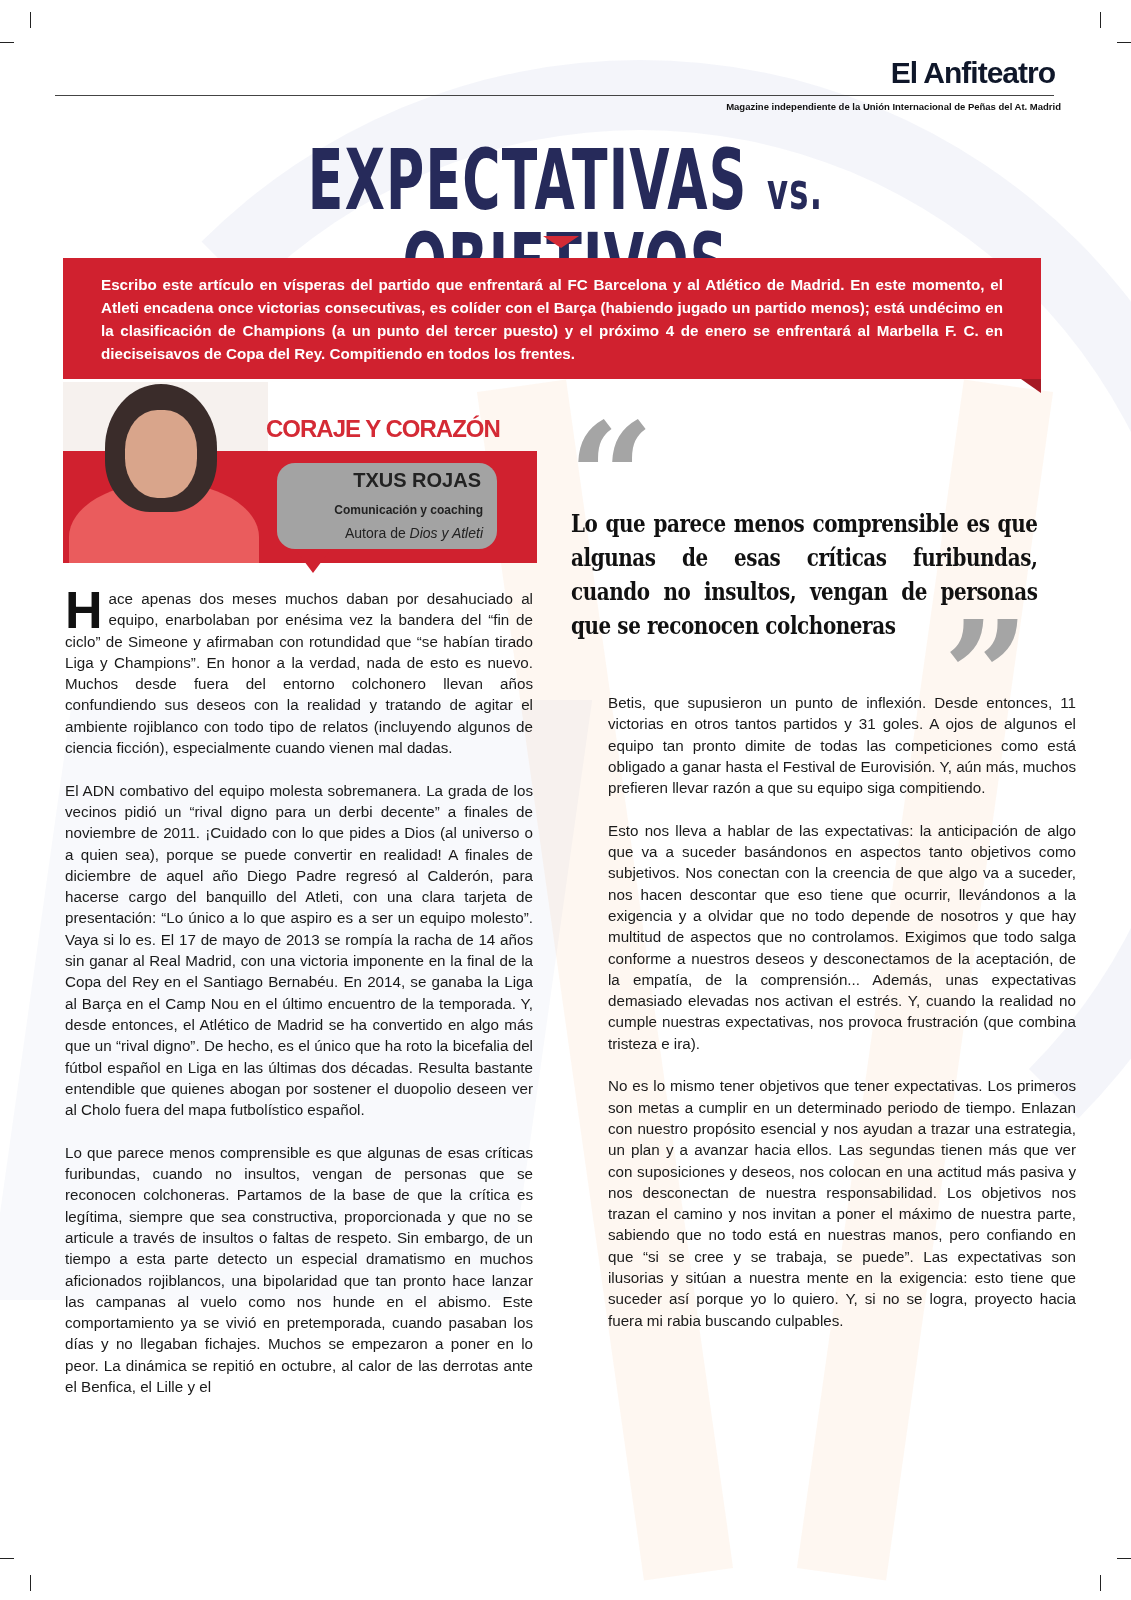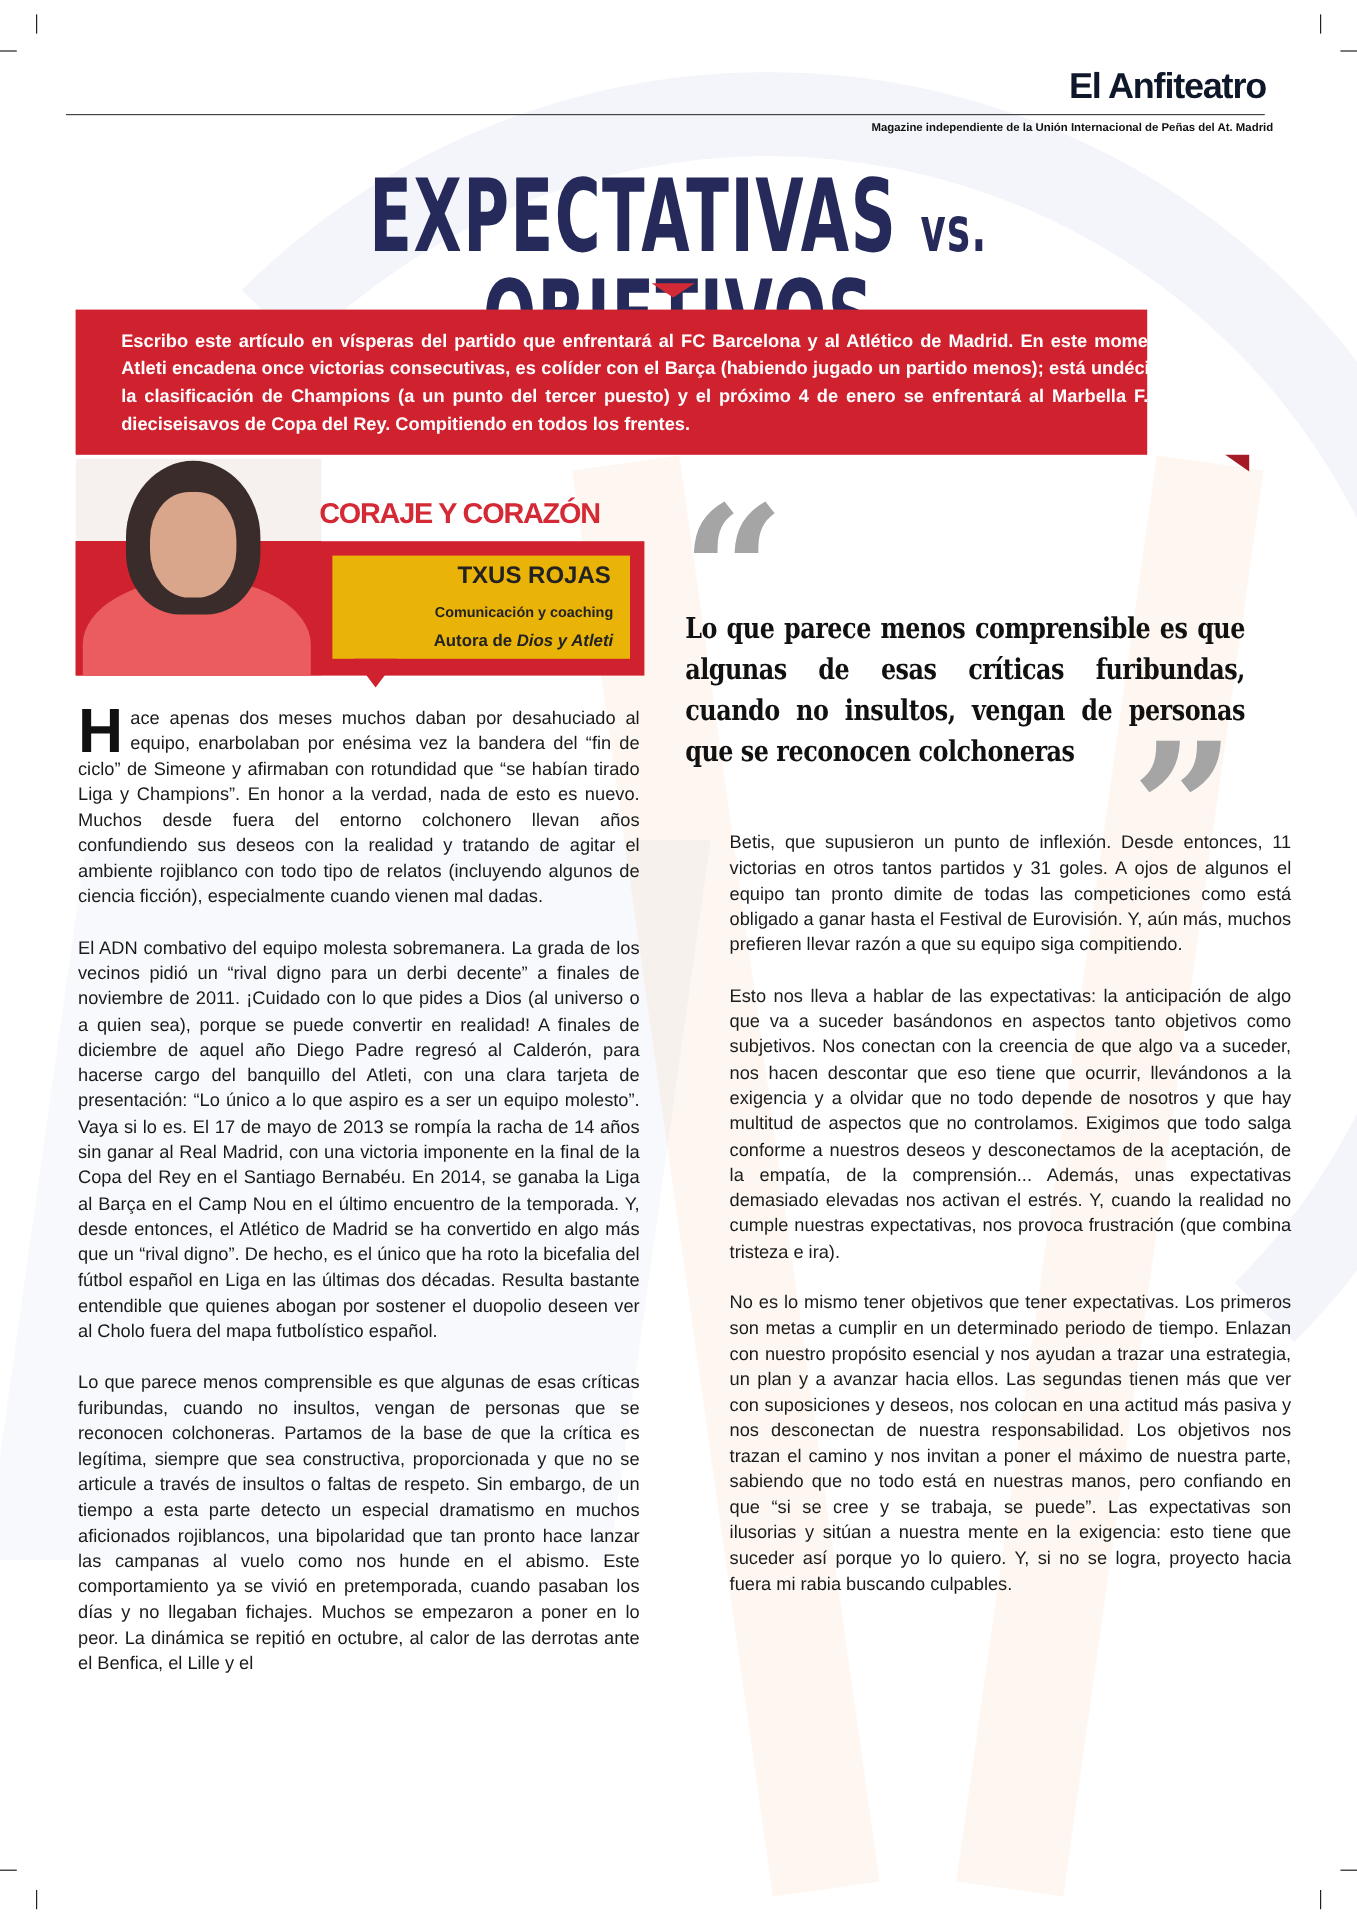--- a/index.html
+++ b/index.html
@@ -26,39 +26,39 @@
   .tagline { position: absolute; right: 70px; top: 101px; font-size: 9.5px; font-weight: 700; color: #111; text-align: right; }
 
   .title { position: absolute; left: 0; right: 0; top: 138px; text-align: center;
     font-family: "DejaVu Sans", sans-serif; font-weight: 700; font-size: 84px; line-height: 1;
     color: #262a5a; transform: scaleX(0.62); transform-origin: center; letter-spacing: 2px; }
   .title .vs { font-size: 52px; }
   .title-arrow { position: absolute; left: 543px; top: 236px; width: 0; height: 0;
     border-left: 18px solid transparent; border-right: 18px solid transparent; border-top: 12px solid #d42a35; }
 
   
-  .intro { position: absolute; left: 63px; top: 258px; width: 893px; height: 121px; background: #d0212f; }
+  .intro { position: absolute; left: 63px; top: 258px; width: 978px; height: 121px; background: #d0212f; }
   .intro-text { position: absolute; left: 38px; top: 15px; width: 902px; color: #fff;
     font-size: 15.2px; font-weight: 700; line-height: 23px; text-align: justify; }
   .intro-tail { position: absolute; left: 1021px; top: 379px; width: 0; height: 0;
     border-left: 20px solid transparent; border-top: 14px solid #a51a25; }
 
   
   .section-label { position: absolute; left: 266px; top: 415px; font-size: 24px; font-weight: 700; color: #d42a35; letter-spacing: -1px; text-align: right; }
   .author-band { position: absolute; left: 63px; top: 451px; width: 474px; height: 112px; background: #d0212f; }
   .photo { position: absolute; left: 63px; top: 382px; width: 205px; height: 181px; overflow: hidden; }
   .photo .bg { position: absolute; inset: 0; background: linear-gradient(180deg, #f6f1ee 0%, #f6f1ee 38%, #d0212f 38%); }
   .photo .hair { position: absolute; left: 42px; top: 2px; width: 112px; height: 128px; border-radius: 50% 50% 40% 40%; background: #3a2c2a; }
   .photo .face { position: absolute; left: 62px; top: 28px; width: 72px; height: 88px; border-radius: 45%; background: #d9a58b; }
   .photo .body { position: absolute; left: 6px; top: 100px; width: 190px; height: 110px; border-radius: 50% 50% 0 0; background: #ea5c5d; }
   .photo .neck { position: absolute; left: 84px; top: 92px; width: 30px; height: 30px; background: #cf9a80; border-radius: 0 0 40% 40%; }
-  .author-card { position: absolute; left: 277px; top: 463px; width: 248px; height: 86px; background: #eab308; }
+  .author-card { position: absolute; left: 277px; top: 463px; width: 220px; height: 86px; background: #a3a3a3; border-radius: 18px; }
   .author-name { position: absolute; right: 16px; top: 6px; font-size: 20px; font-weight: 700; color: #222; }
   .author-role { position: absolute; right: 14px; top: 40px; font-size: 12px; font-weight: 700; color: #222; }
-  .author-book { position: absolute; right: 14px; top: 62px; font-size: 14px; font-weight: 700; color: #222; margin-left: 23px; }
+  .author-book { position: absolute; right: 14px; top: 62px; font-size: 14px; font-weight: 400; color: #222; margin-left: 23px; }
   .author-book i { font-style: italic; }
   .author-arrow { position: absolute; left: 295px; top: 549px; width: 0; height: 0;
     border-left: 18px solid transparent; border-right: 18px solid transparent; border-top: 24px solid #d0212f; }
 
   
   .col { position: absolute; font-size: 15.2px; line-height: 21.3px; text-align: justify; color: #1a1a1a; }
   .col p { margin: 0 0 21.3px 0; }
   .col-left { left: 65px; top: 588px; width: 468px; }
   .col-right { left: 608px; top: 692px; width: 468px; }
   .dropcap { float: left; font-size: 52px; line-height: 40px; font-weight: 700; margin: 2px 6px 0 0; color: #111; }

